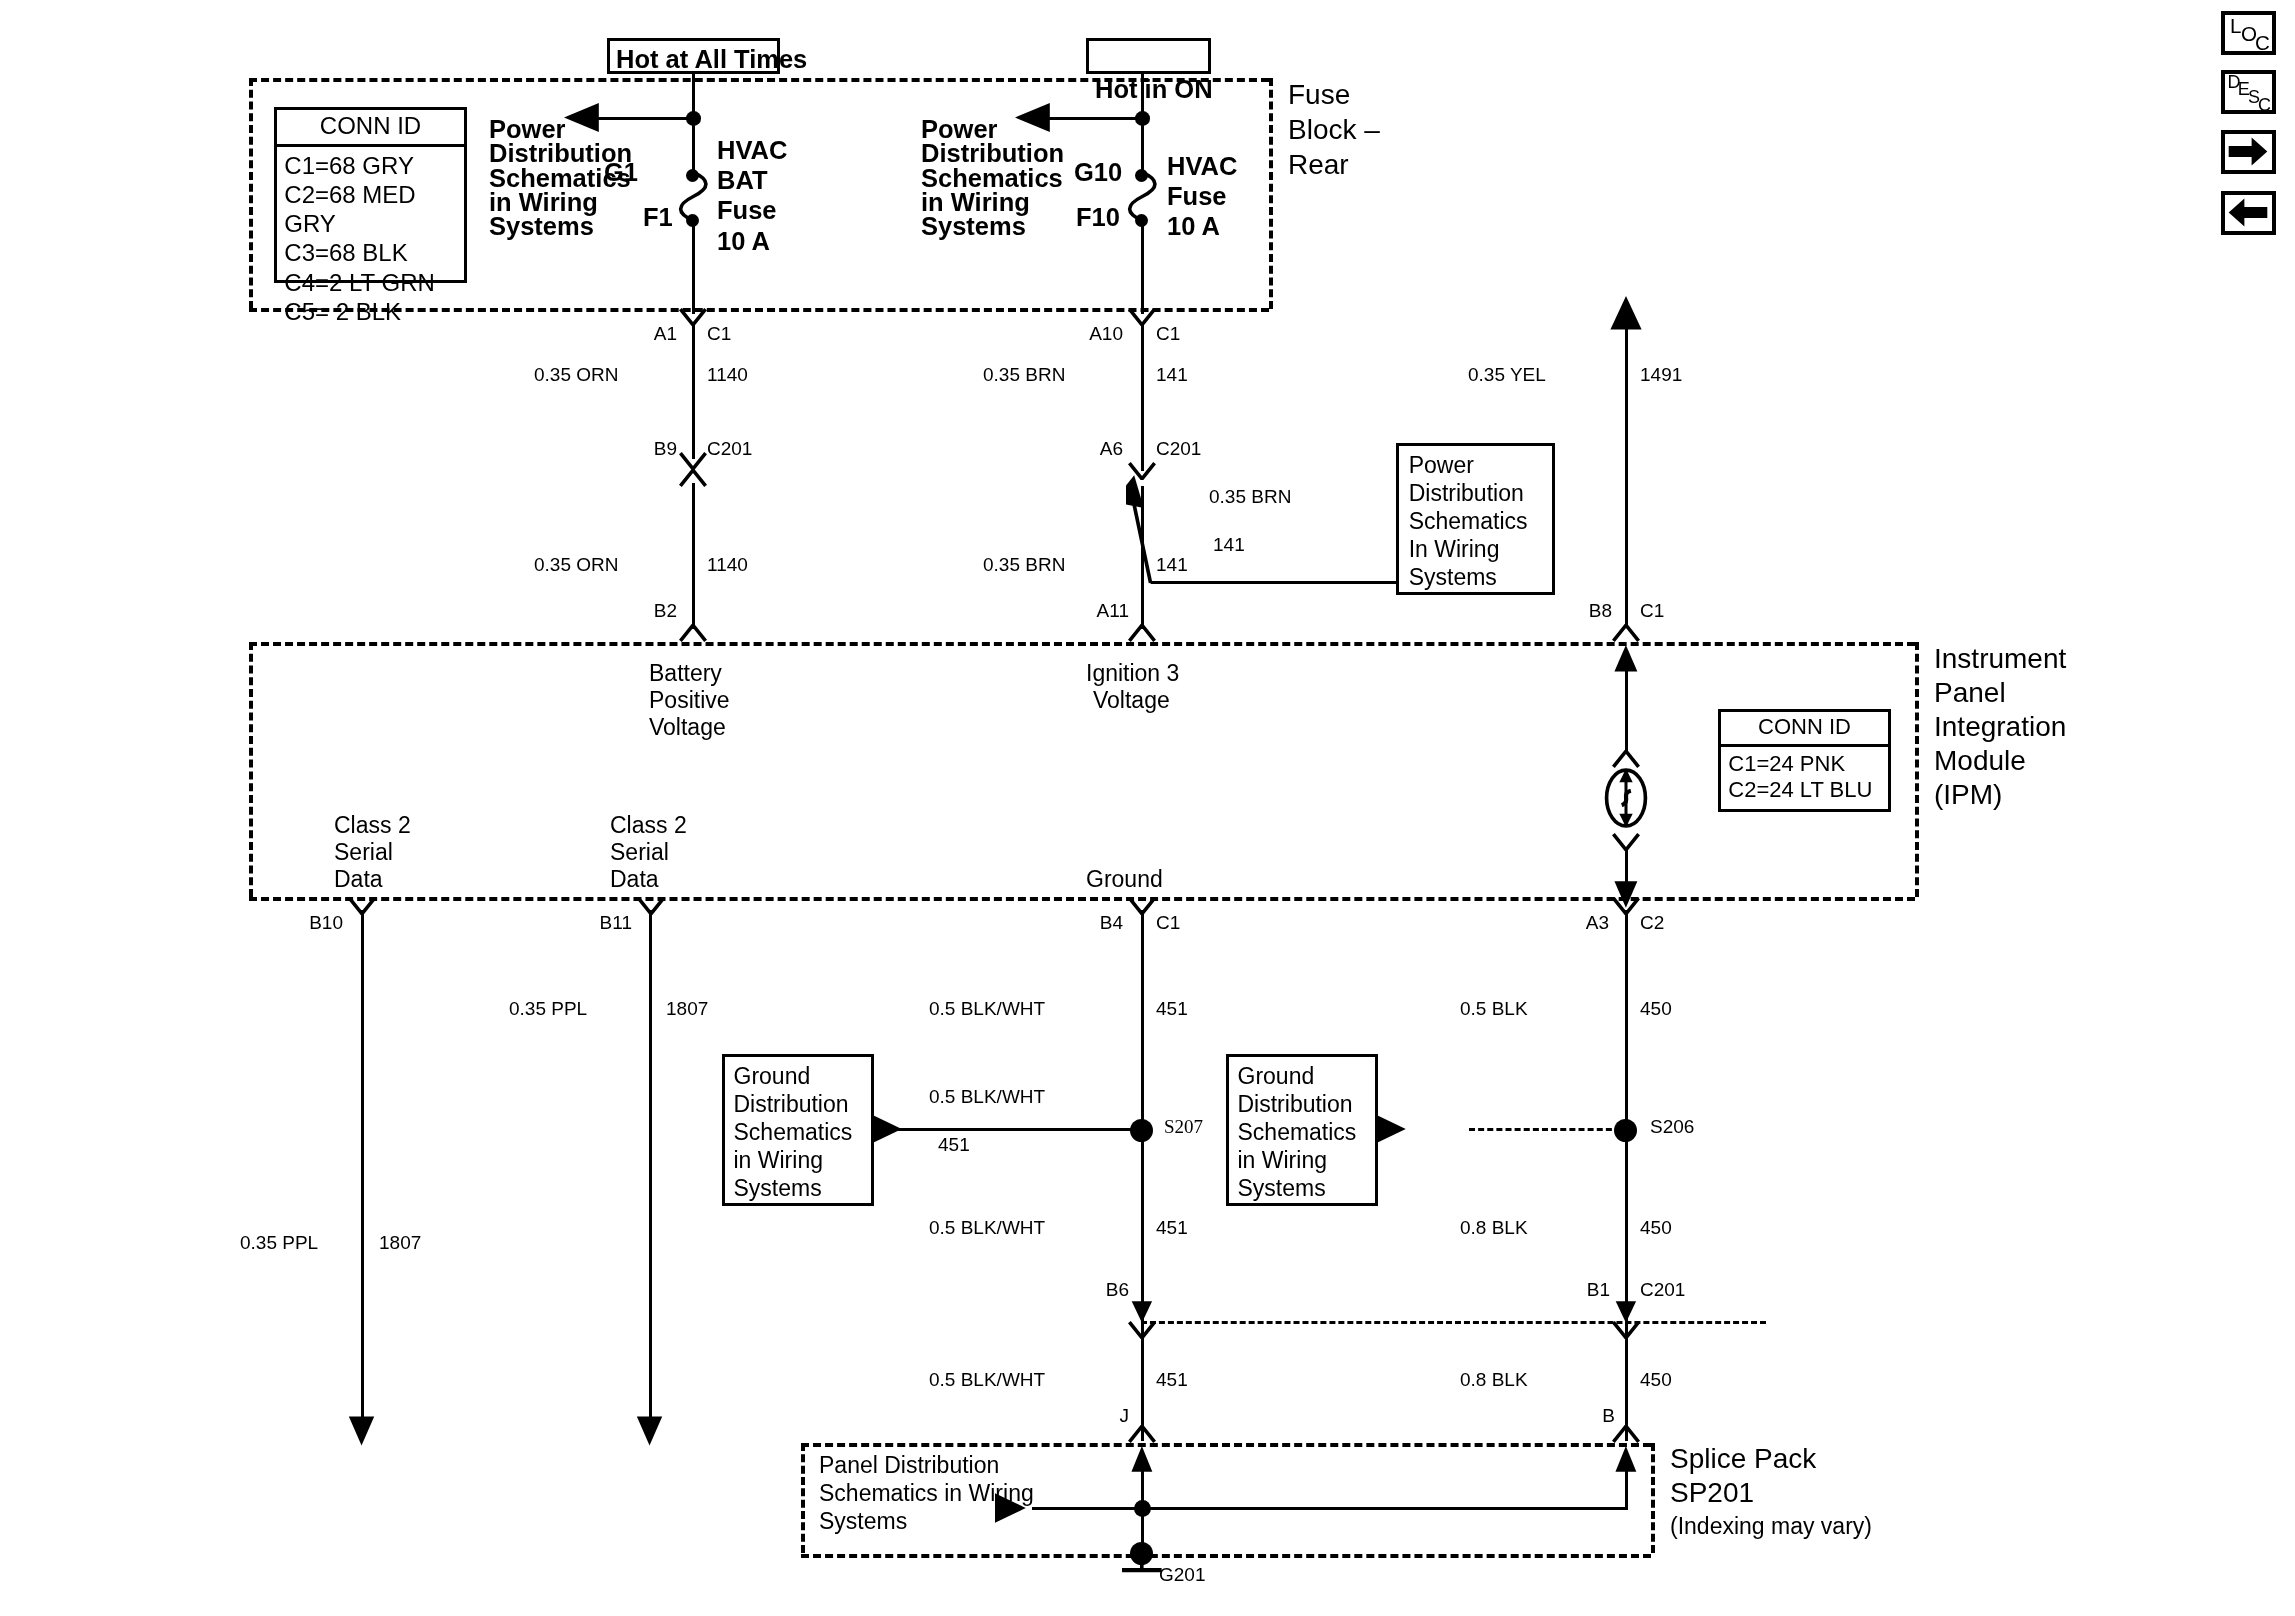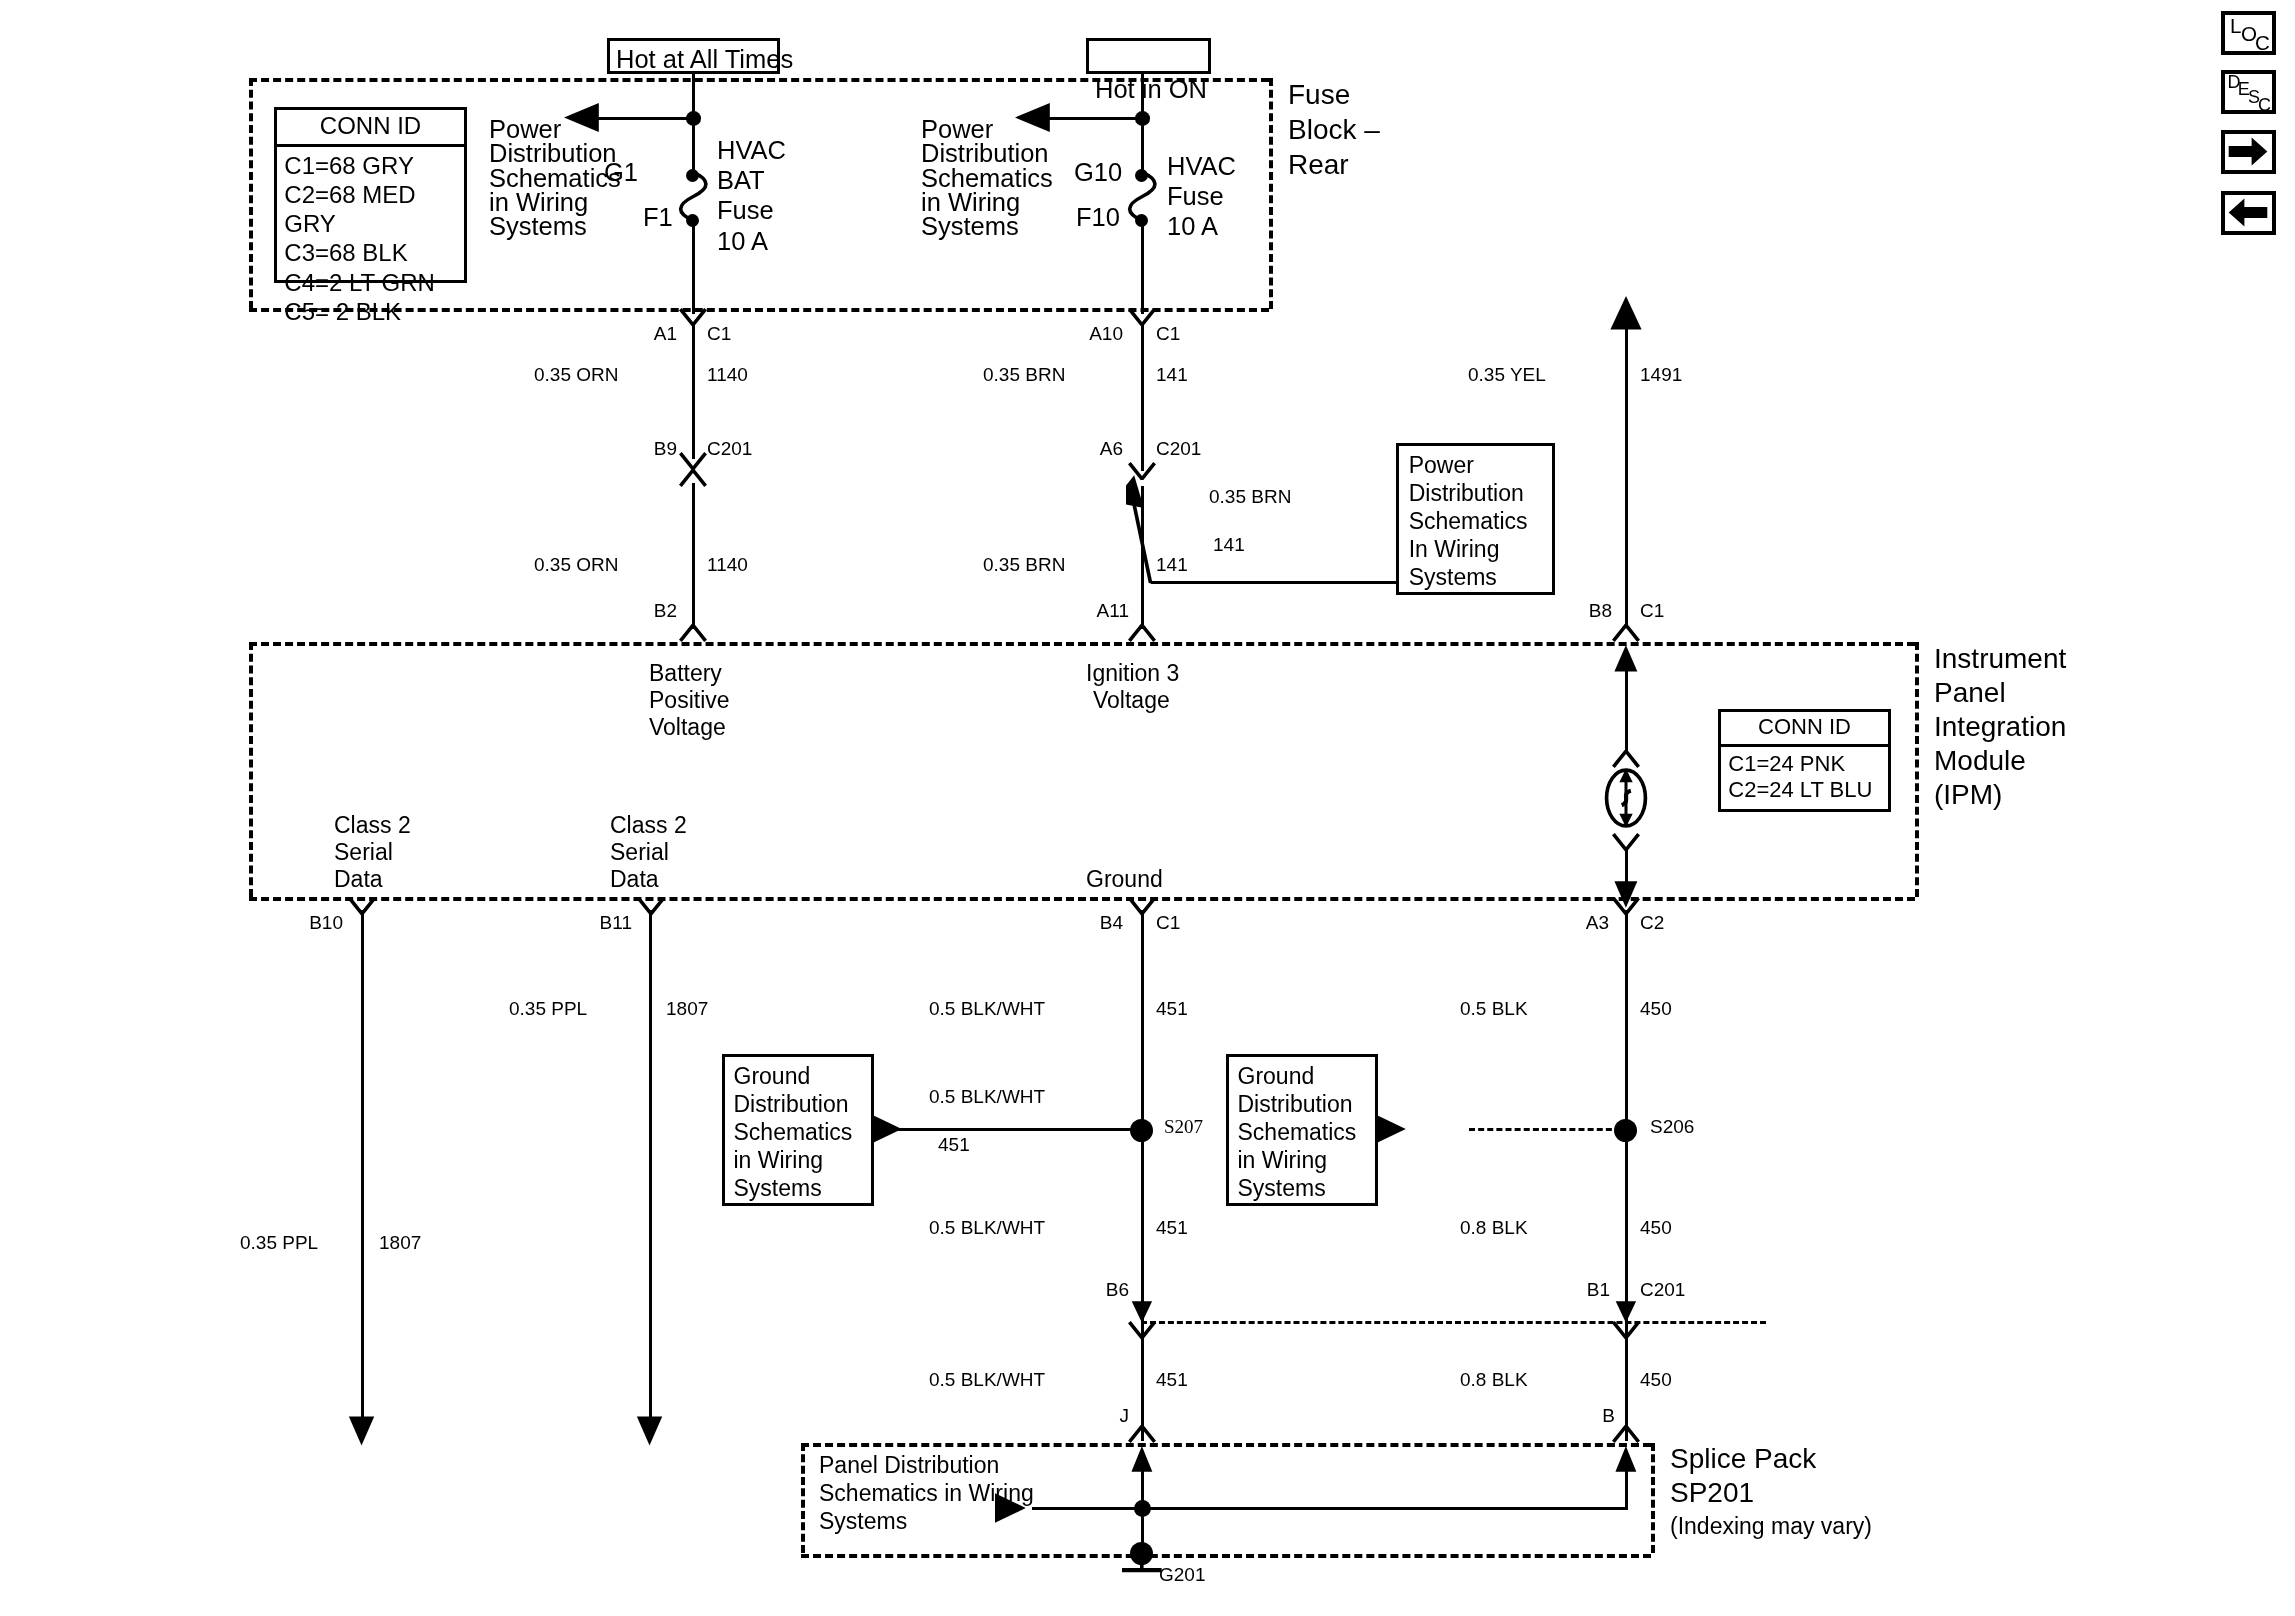--- a/index.html
+++ b/index.html
@@ -1,21 +1,21 @@
 <!DOCTYPE html>
 <html style="font-size:9.7px"><head>
 <meta charset="utf-8">
 <style>
   html,body{margin:0;padding:0;background:#fff;}
   body{font-family:"Liberation Sans", sans-serif;color:#000;}
   #stage{position:relative;width:2295px;height:1617px;background:#fff;overflow:hidden;}
 
   .txt{position:absolute;font-family:"Liberation Sans", sans-serif;color:#000;white-space:pre;line-height:1.18;}
   .t38{font-size:23px;}
-  .t42{font-size:25.5px;}
+  .t42{font-size:25.5px;font-weight:bold;}
   .t44{font-size:19px;}
   .t46{font-size:28px;}
 
   
   .vline{position:absolute;background:#000;width:3px;}
   .hline{position:absolute;background:#000;height:3px;}
 
   
   .box{position:absolute;border:3.6px solid #000;background:#fff;box-sizing:border-box;}
 

